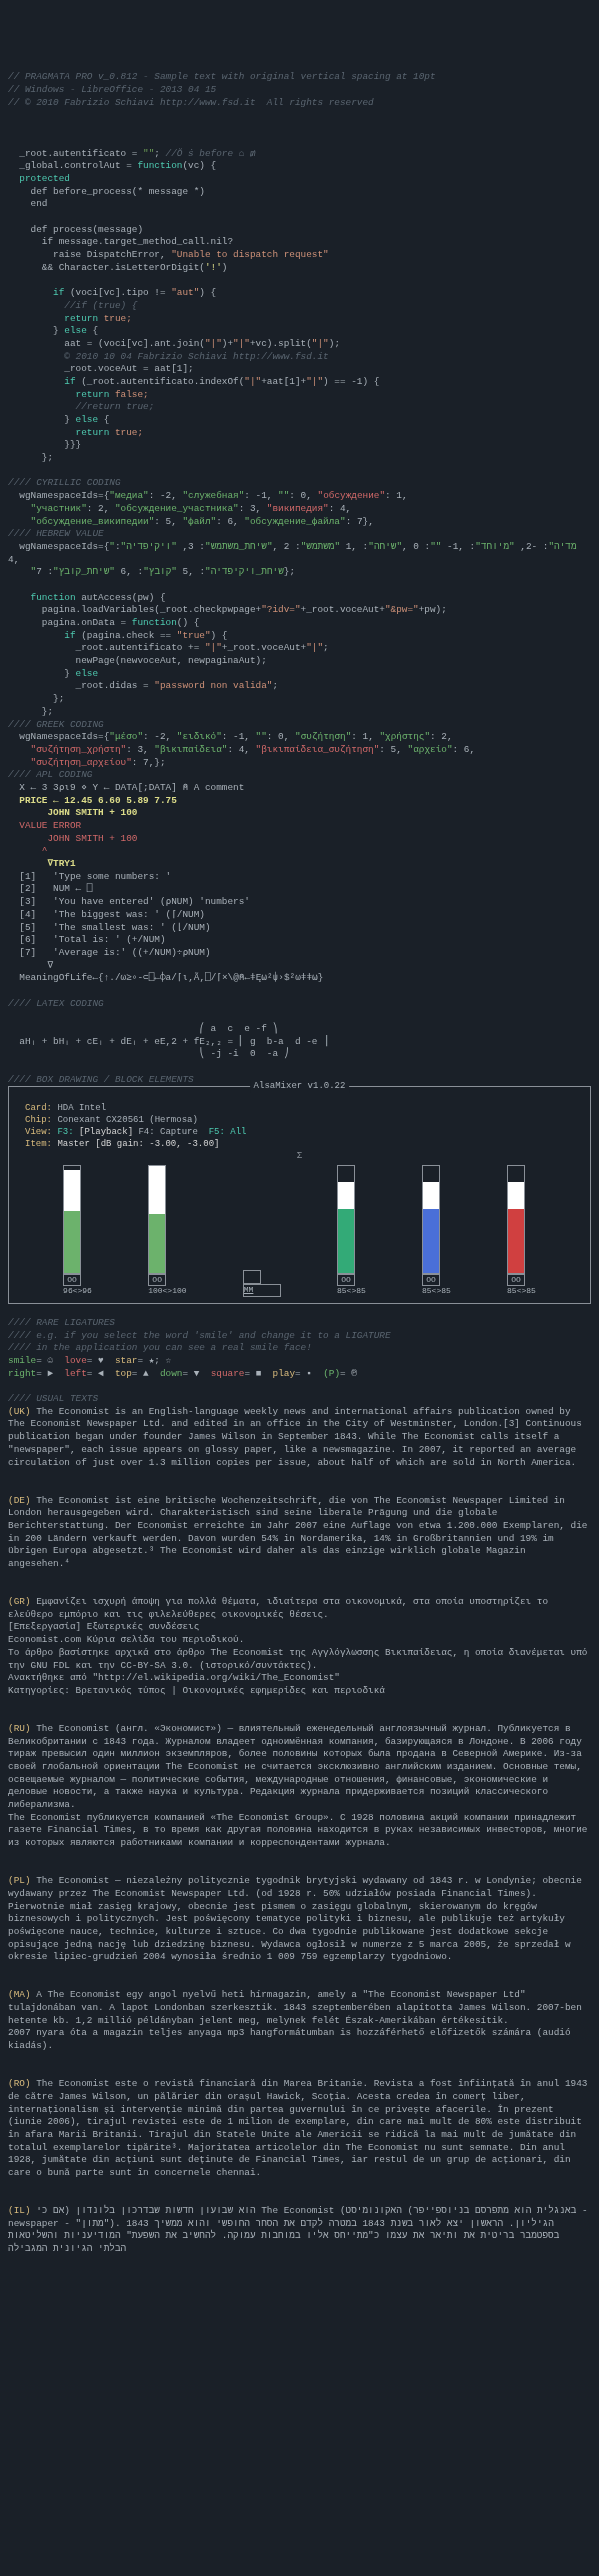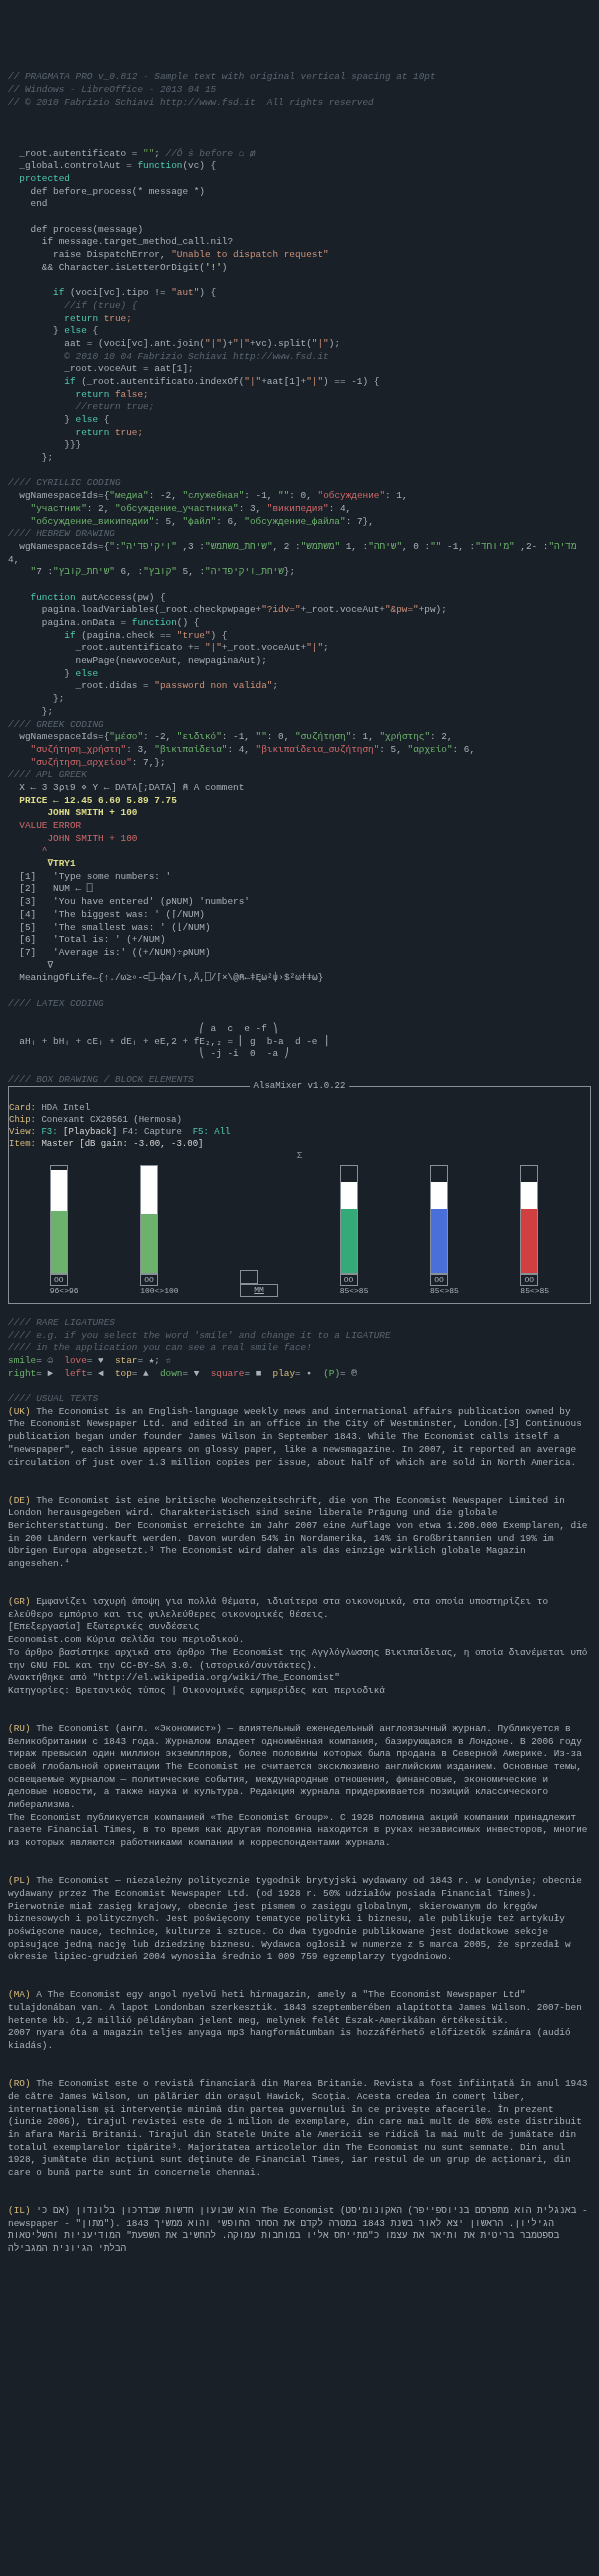--- a/index.html
+++ b/index.html
@@ -60,39 +60,39 @@
 <span class="comment">            //return true;</span>
 <span>          } </span><span class="teal">else</span><span> {</span>
 <span class="teal">            return</span><span class="orange"> true;</span>
 <span>          }}}</span>
 <span>      };</span>
 </div>
 <span class="comment">//// CYRILLIC CODING</span>
 <span>  wgNamespaceIds={</span><span class="green">"медиа"</span><span>: -2, </span><span class="green">"служебная"</span><span>: -1, </span><span class="green">""</span><span>: 0, </span><span class="red">"обсуждение"</span><span>: 1,</span>
 <span>    </span><span class="green">"участник"</span><span>: 2, </span><span class="green">"обсуждение_участника"</span><span>: 3, </span><span class="red">"википедия"</span><span>: 4,</span>
 <span>    </span><span class="green">"обсуждение_википедии"</span><span>: 5, </span><span class="green">"файл"</span><span>: 6, </span><span class="green">"обсуждение_файла"</span><span>: 7},</span>
-<span class="comment">//// HEBREW DRAWING</span>
+<span class="comment">//// HEBREW VALUE</span>
 <span>  wgNamespaceIds={</span><span class="green">"מדיה"</span><span>: -2, </span><span class="green">"מיוחד"</span><span>: ,1- </span><span class="green">""</span><span>: 0 ,</span><span class="green">"שיחה"</span><span>: ,1 </span><span class="green">"משתמש"</span><span>: 2 ,</span><span class="green">"שיחת_משתמש"</span><span>: 3, </span><span class="green">"ויקיפדיה"</span><span>: 4,</span>
 <span>    </span><span class="green">"שיחת_ויקיפדיה"</span><span>: ,5 </span><span class="green">"קובץ"</span><span>: ,6 </span><span class="green">"שיחת_קובץ"</span><span>: 7};</span>
 
 <span class="teal">    function</span><span> autAccess(pw) {</span>
 <span>      pagina.loadVariables(_root.checkpwpage+</span><span class="orange">"?idv="</span><span>+_root.voceAut+</span><span class="orange">"&amp;pw="</span><span>+pw);</span>
 <span>      pagina.onData = </span><span class="teal">function</span><span>() {</span>
 <span class="teal">          if</span><span> (pagina.check == </span><span class="orange">"true"</span><span>) {</span>
 <span>            _root.autentificato += </span><span class="orange">"|"</span><span>+_root.voceAut+</span><span class="orange">"|"</span><span>;</span>
 <span>            newPage(newvoceAut, newpaginaAut);</span>
 <span>          } </span><span class="teal">else</span>
 <span>            _root.didas = </span><span class="orange">"password non valida"</span><span>;</span>
 <span>        };</span>
 <span>      };</span>
 <span class="comment">//// GREEK CODING</span>
 <span>  wgNamespaceIds={</span><span class="green">"μέσο"</span><span>: -2, </span><span class="green">"ειδικό"</span><span>: -1, </span><span class="green">""</span><span>: 0, </span><span class="green">"συζήτηση"</span><span>: 1, </span><span class="green">"χρήστης"</span><span>: 2,</span>
 <span>    </span><span class="red">"συζήτηση_χρήστη"</span><span>: 3, </span><span class="green">"βικιπαίδεια"</span><span>: 4, </span><span class="red">"βικιπαίδεια_συζήτηση"</span><span>: 5, </span><span class="green">"αρχείο"</span><span>: 6,</span>
 <span>    </span><span class="red">"συζήτηση_αρχείου"</span><span>: 7,};</span>
-<span class="comment">//// APL GREEK</span>
+<span class="comment">//// APL CODING</span>
 <span>  X ← 3 3⍴⍳9 ⋄ Y ← DATA[;DATA] ⍝ A comment</span>
 <span class="bold-yellow">  PRICE ← 12.45 6.60 5.89 7.75</span>
 <span class="bold-yellow">       JOHN SMITH + 100</span>
 <span class="red">  VALUE ERROR</span>
 <span class="red">       JOHN SMITH + 100</span>
 <span class="red">      ^</span>
 <span class="bold-yellow">       ∇TRY1</span>
 <span>  [1]   'Type some numbers: '</span>
 <span>  [2]   NUM ← ⎕</span>
 <span>  [3]   'You have entered' (⍴NUM) 'numbers'</span>
@@ -104,21 +104,21 @@
 <span>  MeaningOfLife←{↑./ω≥∘-⊂⎕←⌽a/⌈⍳,Ã,⎕/⌈×\@⍝←ǂĘ⍵²⍦›$²ωǂǂ⍵}</span>
 
 <span class="comment">//// LATEX CODING</span>
 
 <span>                                  ⎛ a  c  e -f ⎞</span>
 <span>  aHᵢ + bHᵢ + cEᵢ + dEᵢ + eE,2 + fE₂,₂ = ⎜ g  b-a  d -e ⎟</span>
 <span>                                  ⎝ -j -i  0  -a ⎠</span>
 
 <span class="comment">//// BOX DRAWING / BLOCK ELEMENTS</span>
 <div class="box-section" style="white-space:normal;">
-<div style="border:1px solid #8a9098; padding:2px 0; position:relative;">
+<div style="border:1px solid #8a9098; padding:2px 16px; position:relative;">
 <div style="position:absolute; top:-7px; left:50%; transform:translateX(-50%); background:#1a2028; padding:0 4px;">AlsaMixer v1.0.22</div>
 <div style="display:flex; white-space:pre;">
 <div>
 <span class="f1">Card:</span> <span>HDA Intel</span>
 <span class="f1">Chip:</span> <span>Conexant CX20561 (Hermosa)</span>
 <span class="f1">View:</span> <span class="teal">F3:</span> <span class="white">[Playback]</span> <span>F4: Capture  </span><span class="teal">F5: All</span>
 <span class="f1">Item:</span> <span class="white">Master [dB gain: -3.00, -3.00]</span>
 </div>
 </div>
 <div style="text-align:center; color:#8a9098;">Σ</div>
@@ -132,21 +132,21 @@
         </div>
 <div style="text-align:center;">
           <div style="border:1px solid #8a9098; width:18px; height:109px; position:relative;">
             <div style="position:absolute;bottom:0;width:100%;height:100%;background:linear-gradient(to top,#6cb26c 0%,#6cb26c 55%,#fff 55%,#fff 100%);"></div>
           </div>
           <div style="border:1px solid #8a9098;width:18px;text-align:center;font-size:8px;">OO</div>
           <div style="font-size:8px;">100&lt;&gt;100</div>
         </div>
 <div style="text-align:center;">
           <div style="border:1px solid #8a9098; width:18px; height:14px;"></div>
-          <div style="border:1px solid #8a9098;width:38px;text-align:center;font-size:8px;text-decoration:underline;">MM</div>
+          <div style="border:1px solid #8a9098;width:38px;text-align:left;font-size:8px;text-decoration:underline;">MM</div>
         </div>
 <div style="text-align:center;">
           <div style="border:1px solid #8a9098; width:18px; height:109px; position:relative;">
             <div style="position:absolute;bottom:0;width:100%;height:85%;background:linear-gradient(to top,#3a7 0%,#3a7 70%,#fff 70%,#fff 100%);"></div>
           </div>
           <div style="border:1px solid #8a9098;width:18px;text-align:center;font-size:8px;">OO</div>
           <div style="font-size:8px;">85&lt;&gt;85</div>
         </div>
 <div style="text-align:center;">
           <div style="border:1px solid #8a9098; width:18px; height:109px; position:relative;">

